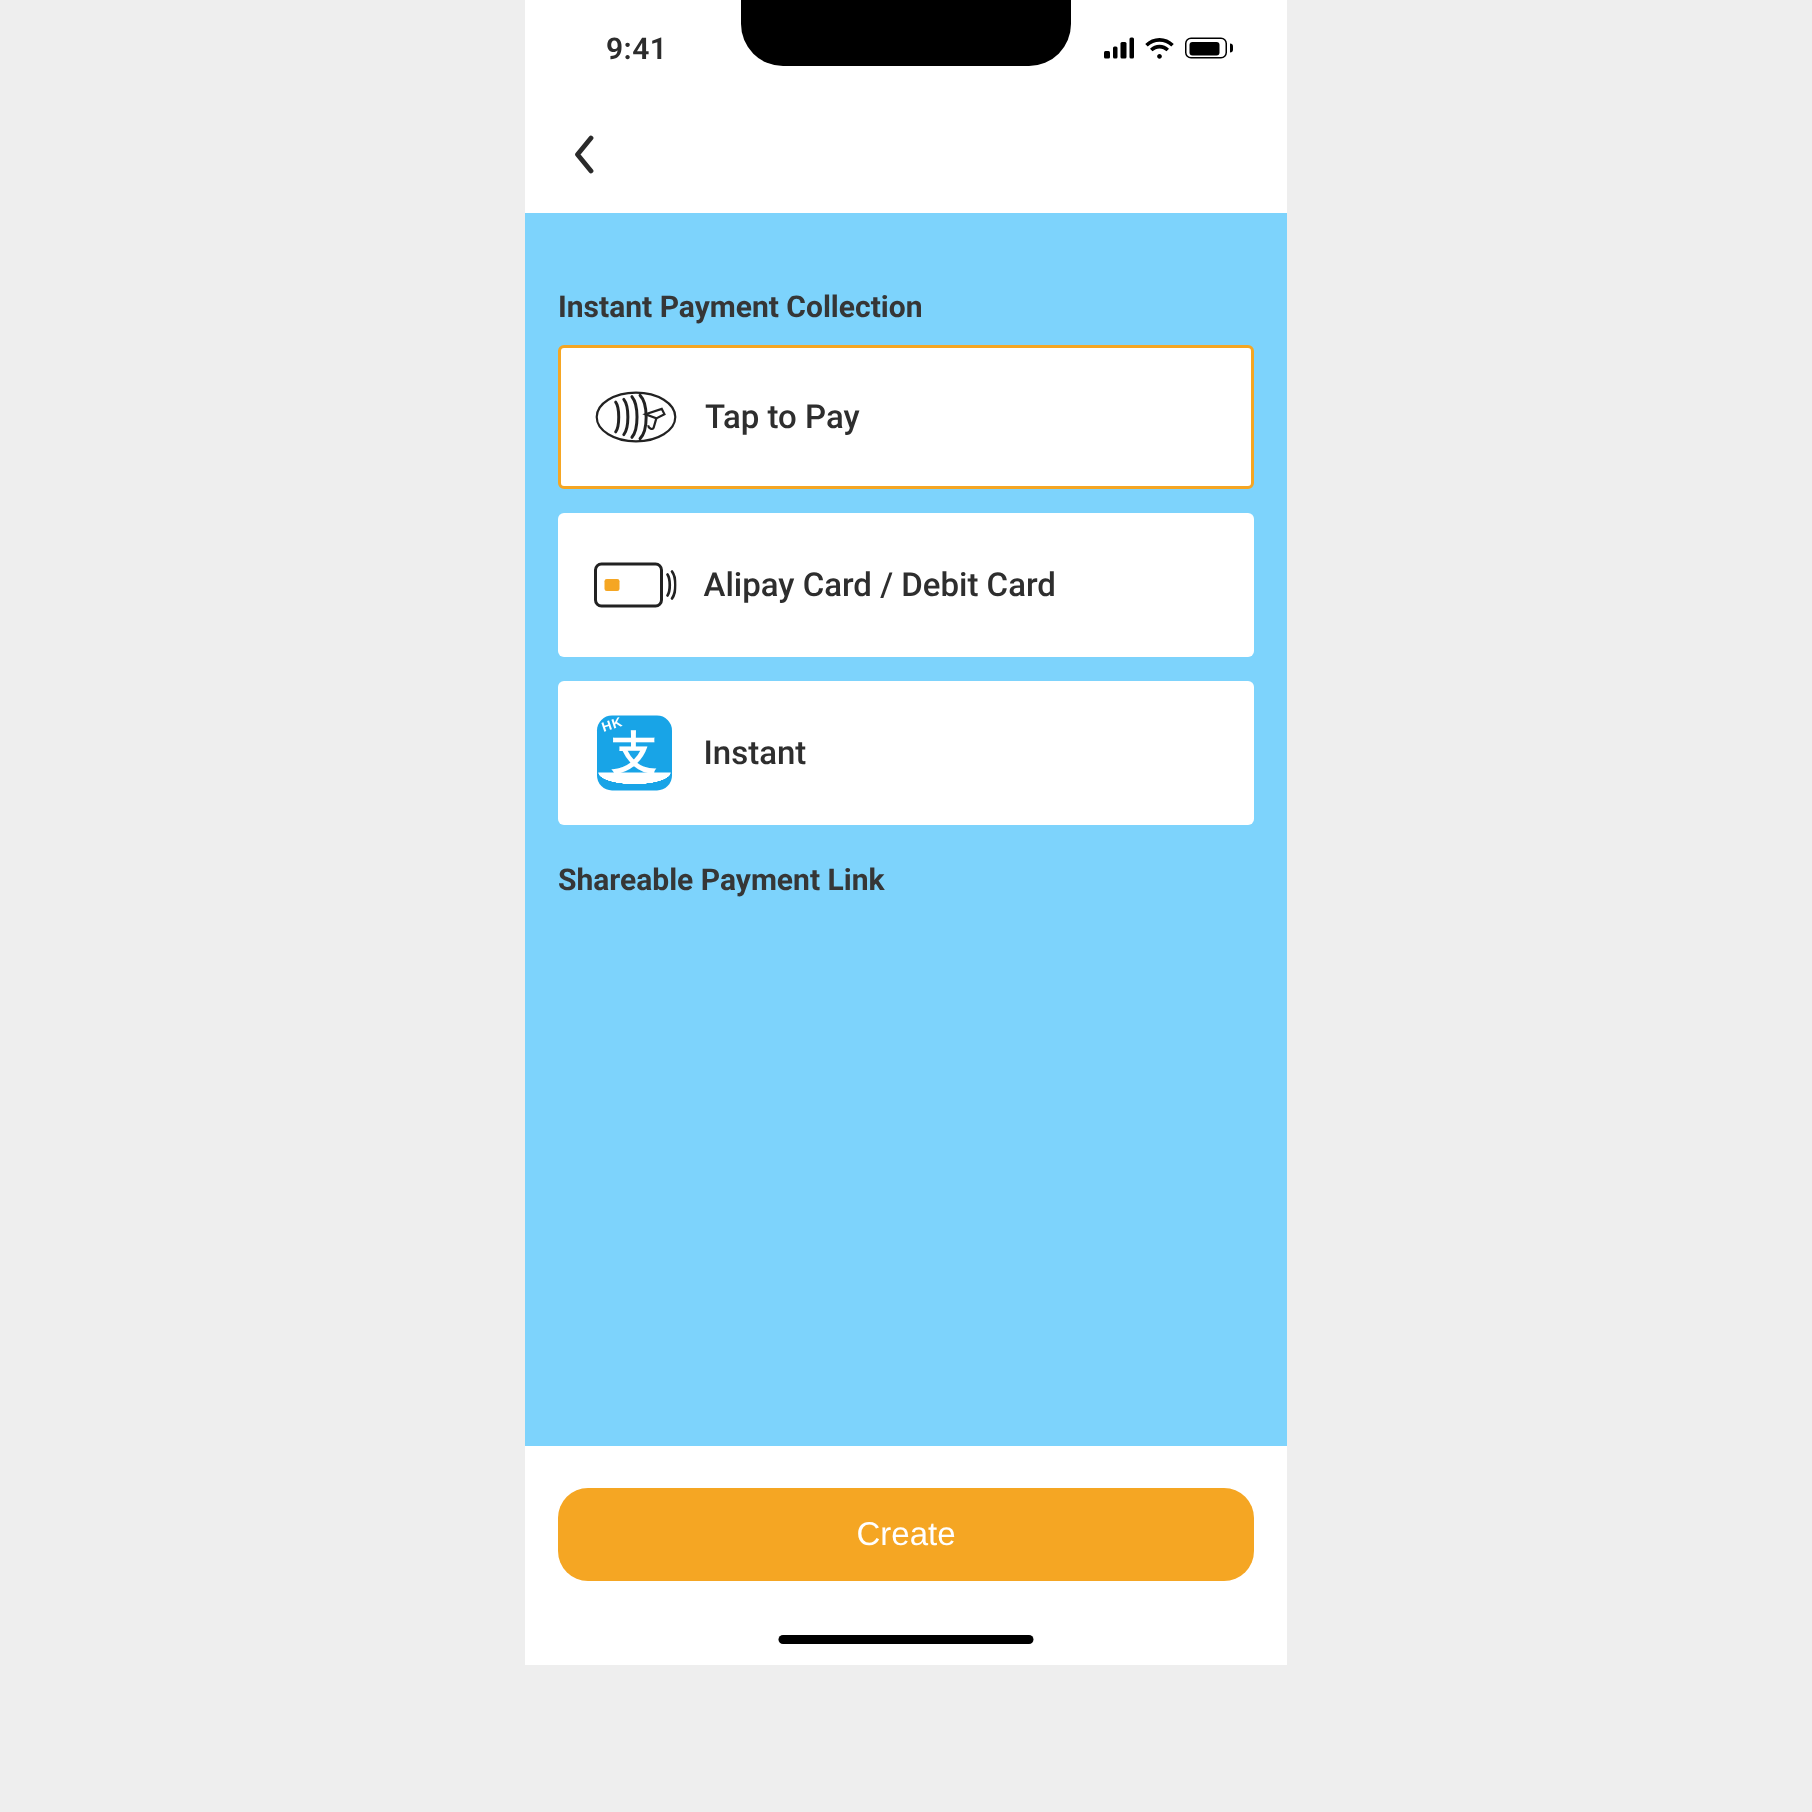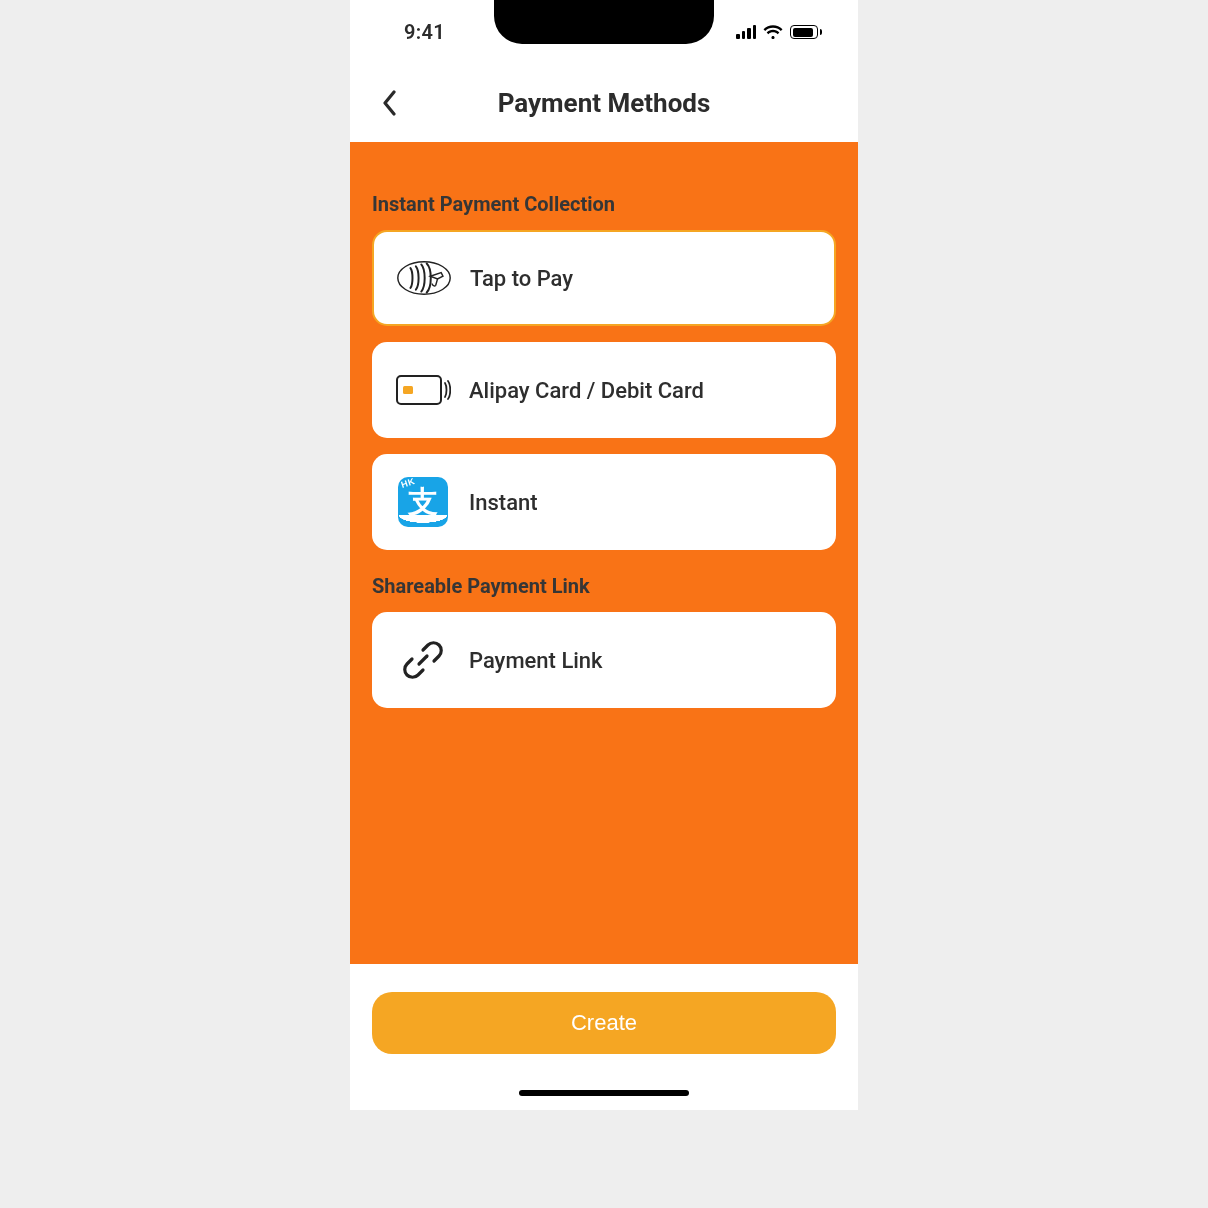--- a/index.html
+++ b/index.html
@@ -8,21 +8,21 @@
       height: 1208px;
       background: #eeeeee;
       display: flex;
       justify-content: center;
       align-items: flex-start;
       font-family: -apple-system, BlinkMacSystemFont, "Segoe UI", Roboto, Helvetica, Arial, sans-serif;
       color: #2c2c2c;
     }
     .phone {
       width: 508px;
-      background: #f97316;
+      background: #7dd3fc;
       position: relative;
       overflow: hidden;
     }
     .notch {
       position: absolute;
       top: 0;
       left: 50%;
       transform: translateX(-50%);
       width: 220px;
       height: 44px;
@@ -84,21 +84,21 @@
     .section-title {
       font-size: 20px;
       font-weight: 700;
       color: #363636;
       margin: 24px 0 14px 0;
     }
     .section-title:first-child { margin-top: 28px; }
 
     .option {
       background: #fff;
-      border-radius: 15px;
+      border-radius: 4px;
       height: 96px;
       display: flex;
       align-items: center;
       padding: 0 22px;
       margin-bottom: 16px;
       border: 1px solid transparent;
       cursor: pointer;
     }
     .option.selected {
       border: 2px solid #f5a623;
@@ -207,21 +207,20 @@
       </div>
     </div>
   </div>
 
   <div class="header">
     <button class="back-btn">
       <svg width="16" height="26" viewBox="0 0 16 26">
         <path d="M12 2 L3 13 L12 24" stroke="#2a2a2a" stroke-width="3.2" fill="none" stroke-linecap="round" stroke-linejoin="round"></path>
       </svg>
     </button>
-    <div class="page-title">Payment Methods</div>
   </div>
 
   <div class="content">
     <div class="section-title">Instant Payment Collection</div>
 
     <div class="option selected">
       <div class="icon-slot">
         <svg width="62" height="40" viewBox="0 0 62 40">
           <ellipse cx="31" cy="20" rx="29" ry="18" fill="none" stroke="#222" stroke-width="1.6"></ellipse>
           <path d="M16 9 C19 13 19 27 16 31" fill="none" stroke="#222" stroke-width="2.2" stroke-linecap="round"></path>
@@ -253,30 +252,20 @@
           <span class="alipay-hk">HK</span>
           <span>支</span>
         </div>
       </div>
       <div class="option-label">Instant</div>
     </div>
 
 
     <div class="section-title">Shareable Payment Link</div>
 
-    <div class="option">
-      <div class="icon-slot">
-        <svg width="44" height="44" viewBox="0 0 44 44">
-          <path d="M18 26 L26 18" stroke="#222" stroke-width="3.2" stroke-linecap="round"></path>
-          <path d="M22 12 L27 7 C30 4 35 4 38 7 C41 10 41 15 38 18 L33 23" fill="none" stroke="#222" stroke-width="3.2" stroke-linecap="round"></path>
-          <path d="M22 32 L17 37 C14 40 9 40 6 37 C3 34 3 29 6 26 L11 21" fill="none" stroke="#222" stroke-width="3.2" stroke-linecap="round"></path>
-        </svg>
-      </div>
-      <div class="option-label">Payment Link</div>
-    </div>
 
   </div>
 
   <div class="footer">
     <button class="create-btn">Create</button>
     <div class="home-indicator"></div>
   </div>
 </div>
 
 </body></html>

